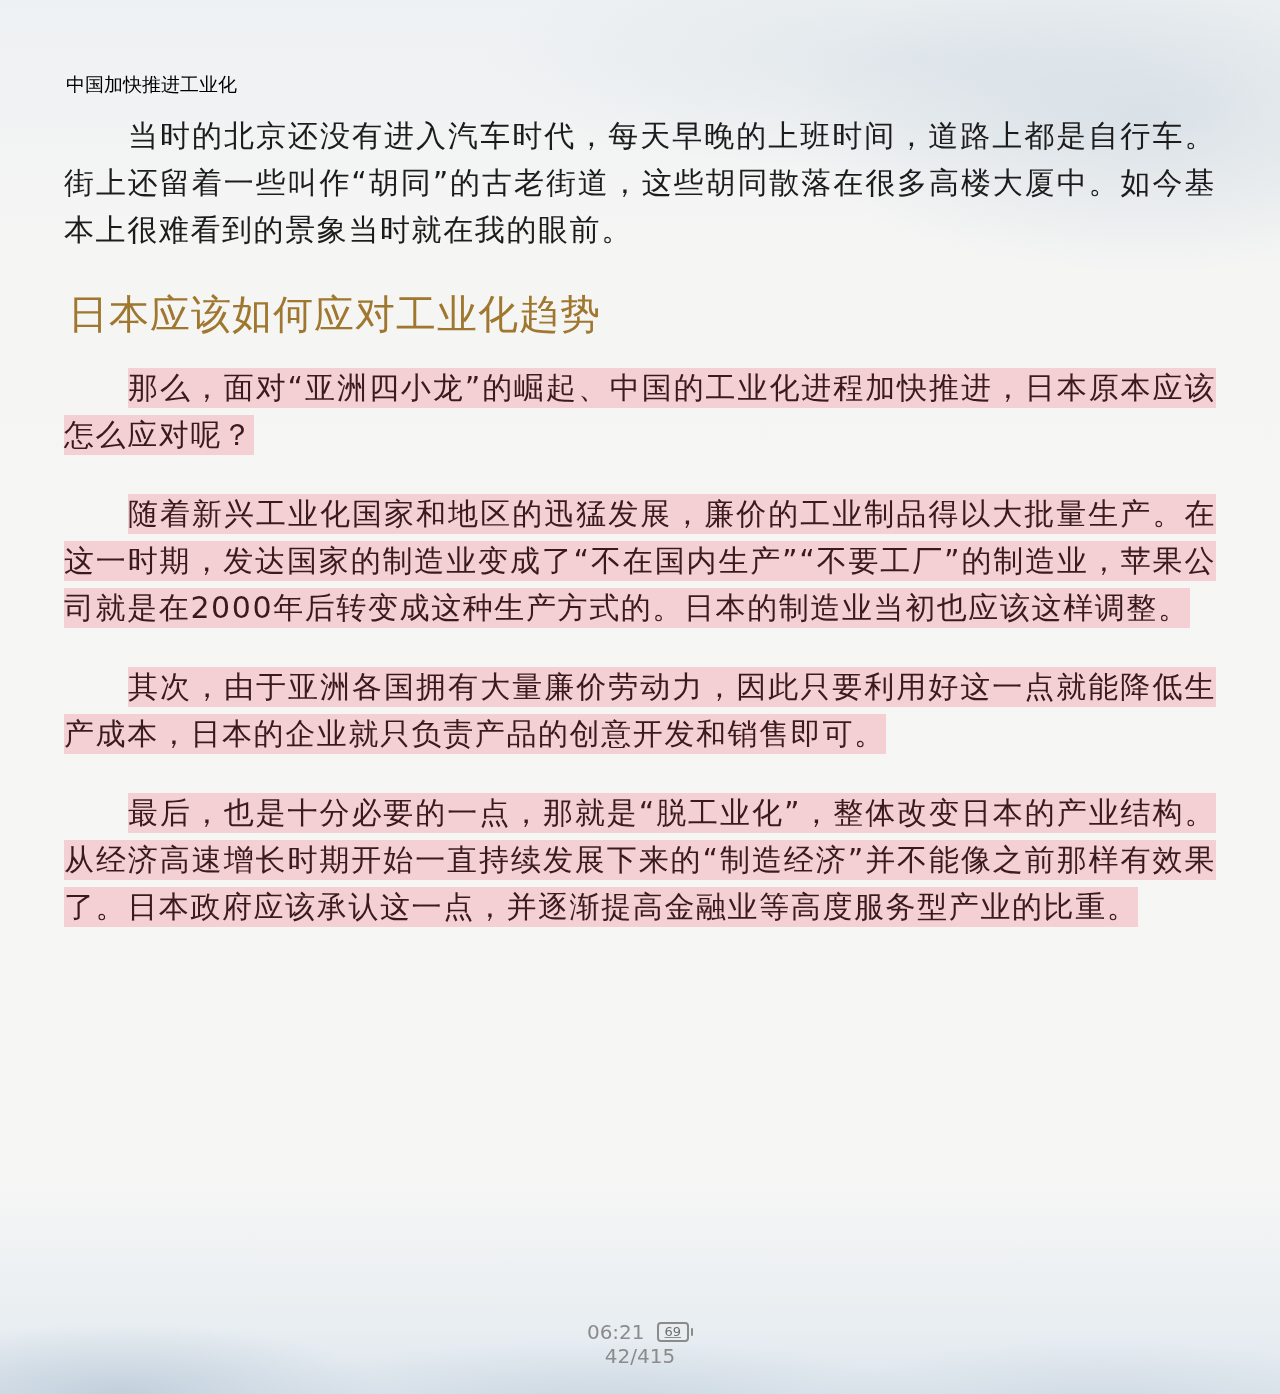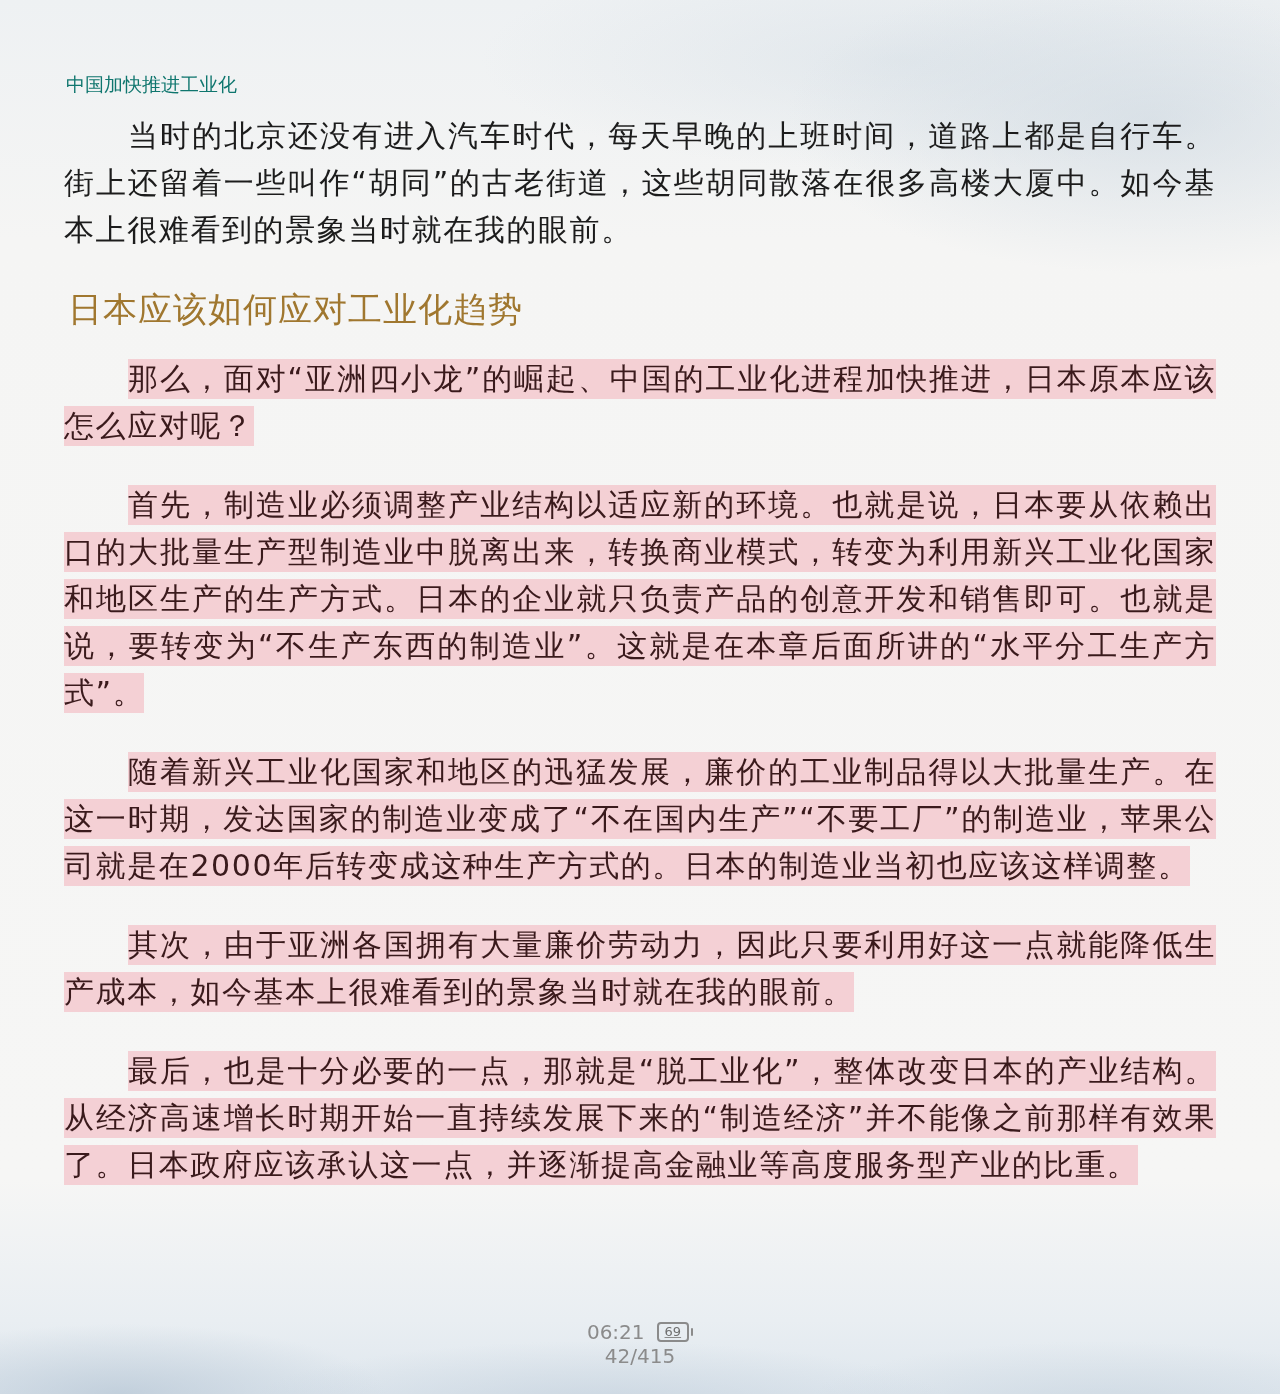--- a/index.html
+++ b/index.html
@@ -20,42 +20,42 @@
   }
   .mountain-bottom {
     position: absolute; left: 0; right: 0; bottom: 0; height: 130px;
     background:
       radial-gradient(ellipse 380px 100px at 120px 130px, rgba(170,188,205,0.55), rgba(170,188,205,0) 70%),
       radial-gradient(ellipse 500px 90px at 600px 140px, rgba(185,200,214,0.5), rgba(185,200,214,0) 70%),
       radial-gradient(ellipse 420px 90px at 1100px 140px, rgba(190,204,216,0.45), rgba(190,204,216,0) 70%);
   }
   .header-title {
     position: absolute; left: 66px; top: 72px;
-    font-size: 19px; color: #0f766e;
+    font-size: 19px; color: #000000;
   }
   .content {
     position: absolute; left: 64px; top: 112px; width: 1152px;
   }
   .p {
     font-size: 30px; line-height: 47px; color: #1c1c1c;
     margin: 0; letter-spacing: 1.6px;
     text-align: justify;
   }
   .p.first { margin-bottom: 24px; }
   .p.indent { text-indent: 64px; }
   .p + .p { margin-top: 32px; }
   .hl {
     background: rgba(242, 176, 186, 0.55);
     color: #3a1a1c;
     padding: 2px 0 3px 0;
     -webkit-box-decoration-break: clone;
     box-decoration-break: clone;
   }
   .section-title {
-    font-size: 34px; color: #a0772f; margin: 34px 0 22px 4px;
+    font-size: 40px; color: #a0772f; margin: 34px 0 22px 4px;
     letter-spacing: 1px; font-weight: normal;
   }
   .footer {
     position: absolute; left: 64px; right: 64px; top: 1320px;
     display: flex; justify-content: space-between; align-items: center;
     color: #8b8b8b; font-size: 20px; flex-direction: column;
   }
   .footer-left { display: flex; align-items: center; gap: 12px; }
   .battery {
     display: inline-flex; align-items: center; text-decoration: underline;
@@ -75,23 +75,22 @@
 <div class="mountain-bottom"></div>
 
 <div class="header-title">中国加快推进工业化</div>
 
 <div class="content">
   <p class="p indent"><span>当时的北京还没有进入汽车时代，每天早晚的上班时间，道路上都是自行车。街上还留着一些叫作“胡同”的古老街道，这些胡同散落在很多高楼大厦中。如今基本上很难看到的景象当时就在我的眼前。</span></p>
 
   <h2 class="section-title">日本应该如何应对工业化趋势</h2>
 
   <p class="p indent"><span class="hl">那么，面对“亚洲四小龙”的崛起、中国的工业化进程加快推进，日本原本应该怎么应对呢？</span></p>
-  <p class="p indent"><span class="hl">首先，制造业必须调整产业结构以适应新的环境。也就是说，日本要从依赖出口的大批量生产型制造业中脱离出来，转换商业模式，转变为利用新兴工业化国家和地区生产的生产方式。日本的企业就只负责产品的创意开发和销售即可。也就是说，要转变为“不生产东西的制造业”。这就是在本章后面所讲的“水平分工生产方式”。</span></p>
   <p class="p indent"><span class="hl">随着新兴工业化国家和地区的迅猛发展，廉价的工业制品得以大批量生产。在这一时期，发达国家的制造业变成了“不在国内生产”“不要工厂”的制造业，苹果公司就是在2000年后转变成这种生产方式的。日本的制造业当初也应该这样调整。</span></p>
-  <p class="p indent"><span class="hl">其次，由于亚洲各国拥有大量廉价劳动力，因此只要利用好这一点就能降低生产成本，如今基本上很难看到的景象当时就在我的眼前。</span></p>
+  <p class="p indent"><span class="hl">其次，由于亚洲各国拥有大量廉价劳动力，因此只要利用好这一点就能降低生产成本，日本的企业就只负责产品的创意开发和销售即可。</span></p>
   <p class="p indent"><span class="hl">最后，也是十分必要的一点，那就是“脱工业化”，整体改变日本的产业结构。从经济高速增长时期开始一直持续发展下来的“制造经济”并不能像之前那样有效果了。日本政府应该承认这一点，并逐渐提高金融业等高度服务型产业的比重。</span></p>
 </div>
 
 <div class="footer">
   <div class="footer-left">
     <span>06:21</span>
     <span class="battery">
       <span class="battery-body">69</span>
       <span class="battery-tip"></span>
     </span>

